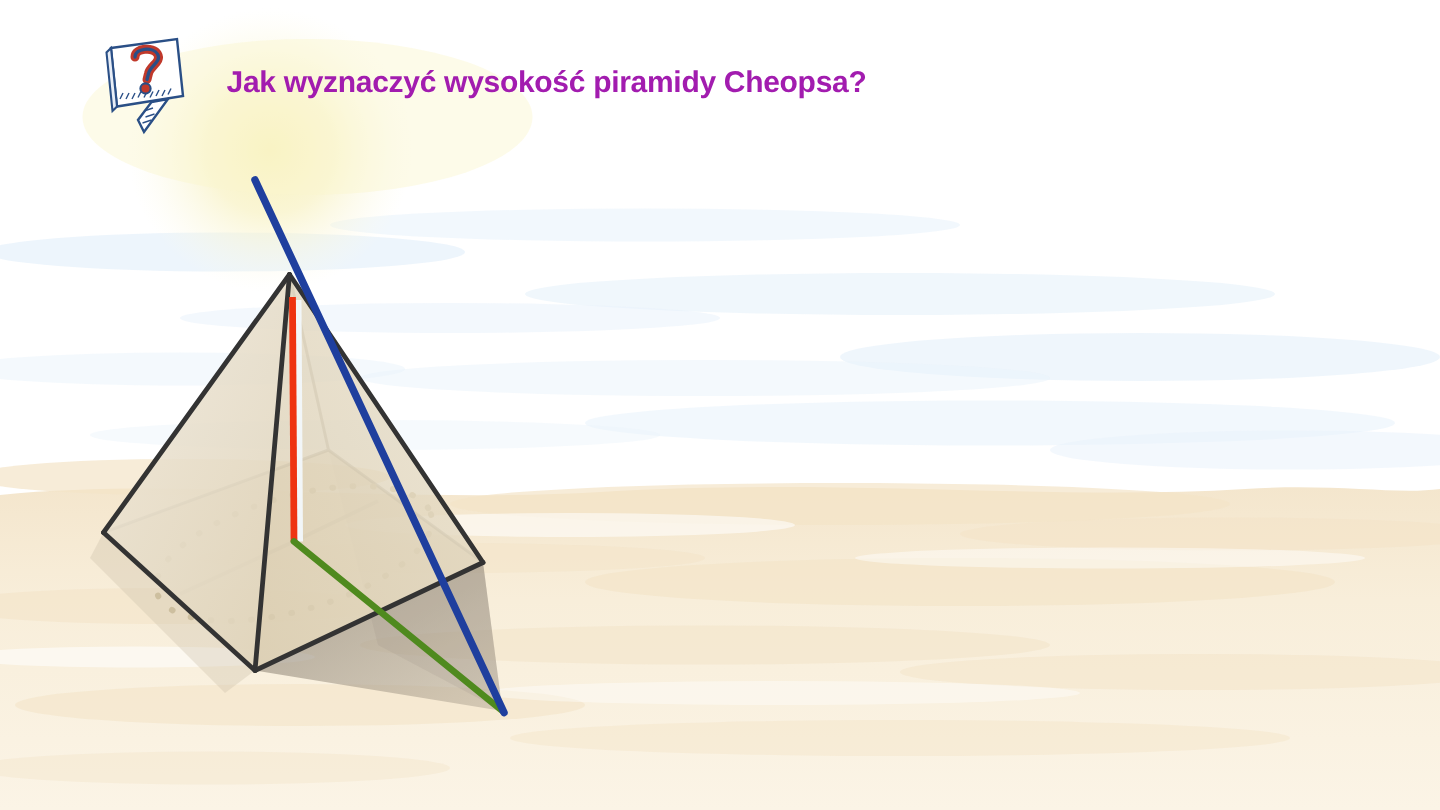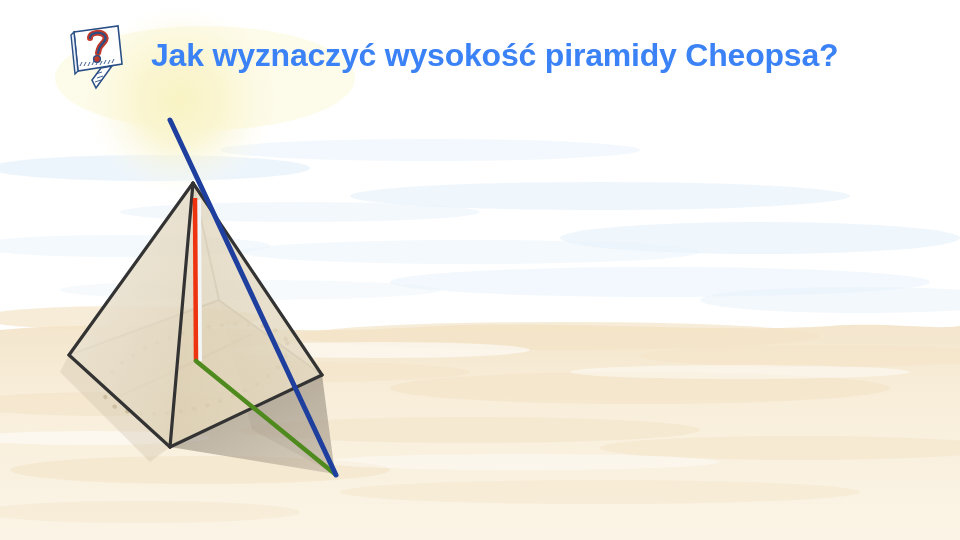--- a/index.html
+++ b/index.html
@@ -42,24 +42,24 @@
     left: 68px;
     top: 22px;
     width: 62px;
     height: 72px;
   }
   #page-title {
     position: absolute;
     left: 151px;
     top: 36px;
     font-family: "Liberation Sans", sans-serif;
-    font-size: 32px;
+    font-size: 20px;
     font-weight: bold;
     letter-spacing: -0.2px;
-    color: #3b82f6;
+    color: #a21caf;
     white-space: nowrap;
     line-height: 38px;
     text-align: right;
   }
 </style>
 </head>
 <body>
 
 <div id="slide">
 

